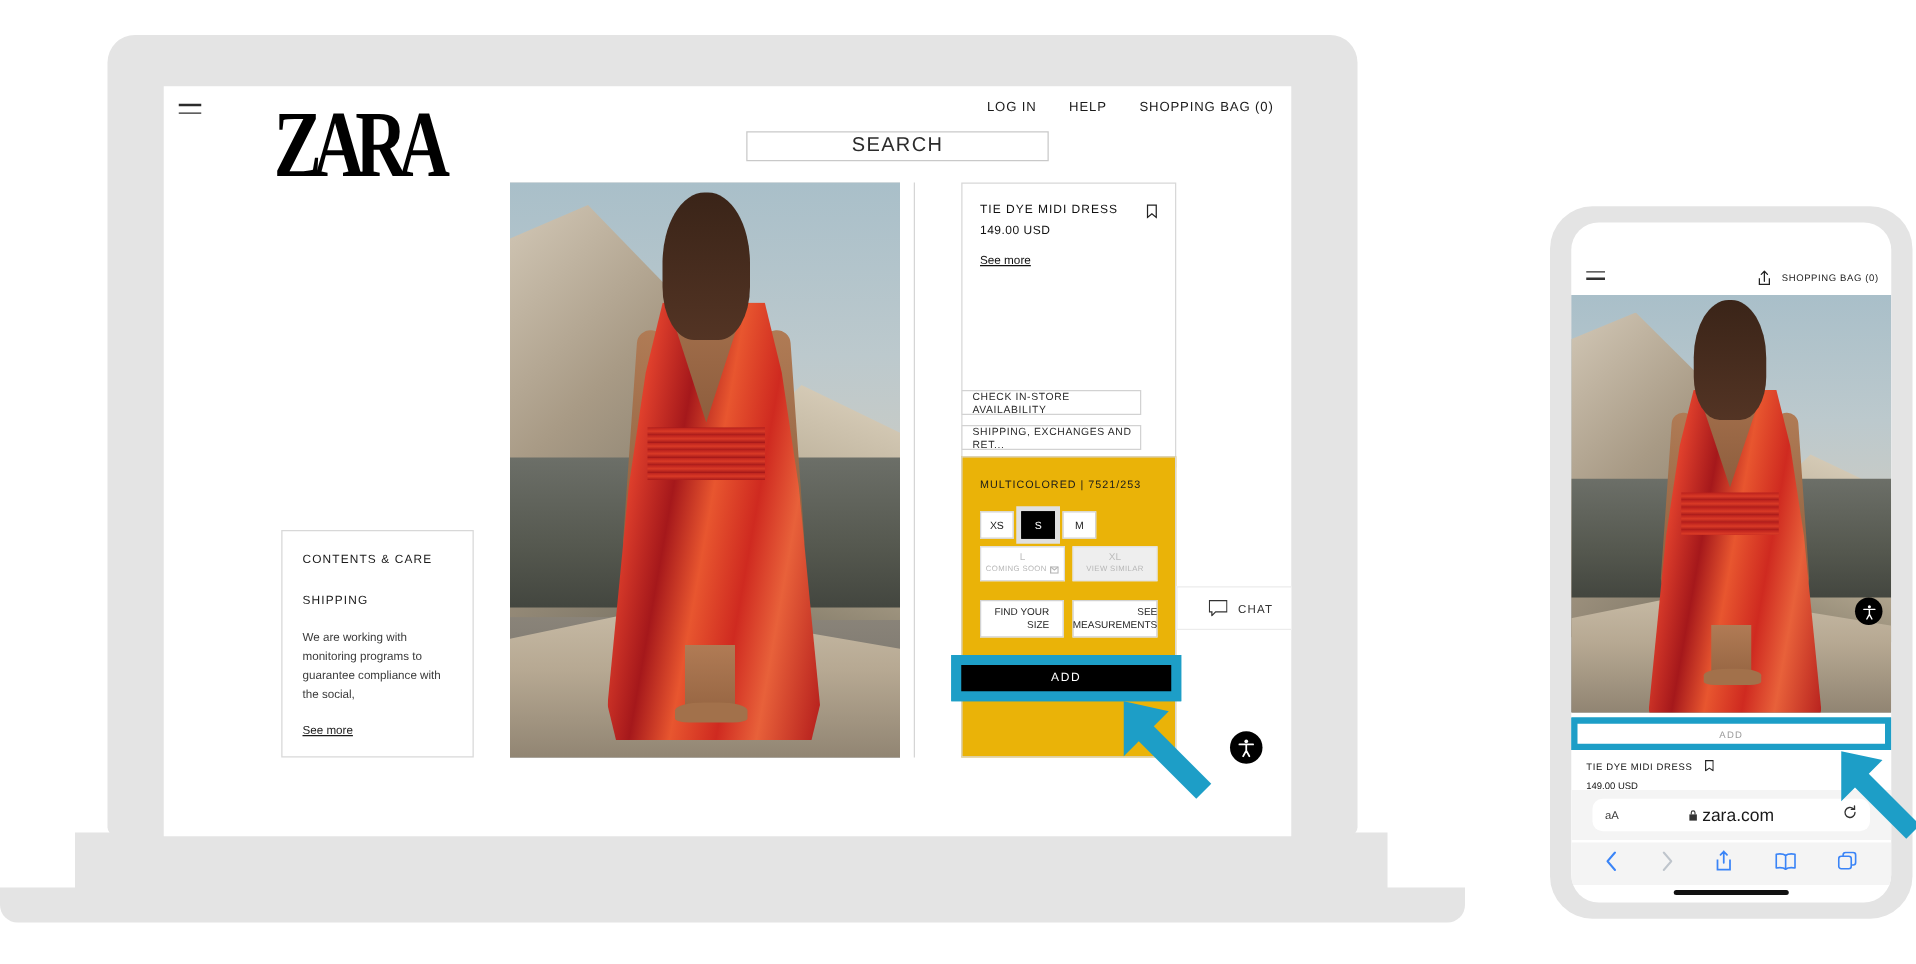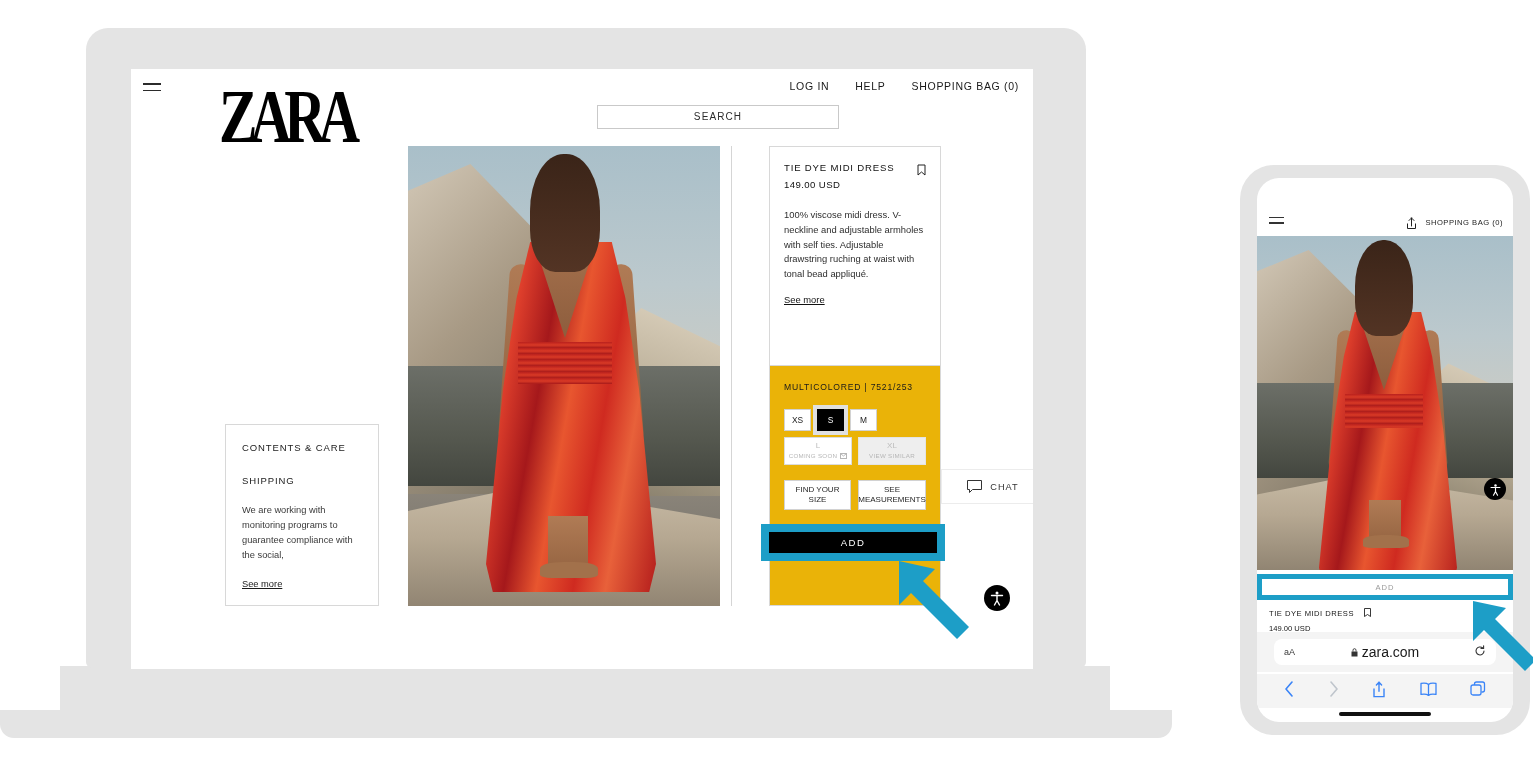--- a/index.html
+++ b/index.html
@@ -45,21 +45,21 @@
   .top-links a{
     font-size:10.5px; color:#1a1a1a; letter-spacing:0.7px;
     text-decoration:none; cursor:pointer; white-space:nowrap;
   }
   .search-box{
     position:absolute; left:466px; top:36px; width:242px; height:24px;
     border:1px solid #c9c9c9; background:#fff; cursor:text;
   }
   .search-box span{
     display:block; text-align:center; line-height:22px;
-    font-size:10px; color:#2b2b2b; letter-spacing:1.1px;
+    font-size:16px; color:#2b2b2b; letter-spacing:1.1px;
   }
 
   
   .care-card{
     position:absolute; left:94px; top:355px; width:154px; height:182px;
     border:1px solid #d8d8d8; background:#fff; padding:17px 16px;
   }
   .care-title{ font-size:9.5px; letter-spacing:0.9px; color:#1a1a1a; }
   .care-sub{ font-size:9.5px; letter-spacing:0.9px; color:#1a1a1a; margin-top:22px; }
   .care-body{ font-size:9.3px; line-height:15px; color:#3a3a3a; margin-top:17px; }
@@ -148,21 +148,21 @@
     display:flex; flex-direction:column; align-items:center; justify-content:center;
     cursor:pointer; line-height:10px;
   }
   .size-wide.muted{ background:#eeeeee; border-color:#e4e4e4;text-align:right; }
   .sw-top{ font-size:8px; color:#bdbdbd; }
   .sw-bot{ font-size:6.2px; color:#b6b6b6; letter-spacing:0.3px; display:flex; gap:3px; align-items:center; }
   .helper-row{ display:flex; gap:7px; margin-top:15px; }
   .helper-btn{
     width:68px; height:30px; border:1px solid #d2d2d2; background:#fff;
     font-size:8px; color:#1f1f1f; display:flex; align-items:center;
-    justify-content:center; text-align:center; line-height:10px; cursor:pointer;
+    justify-content:center; text-align:right; line-height:10px; cursor:pointer;
   }
 
   
   .add-highlight{
     position:absolute; left:630px; top:455px; width:184px; height:37px;
     border:4px solid #1d9ec7; background:#1d9ec7;
   }
   .add-btn{
     position:absolute; left:4px; top:4px; right:4px; bottom:4px;
     background:#000; color:#fff; display:flex; align-items:center; justify-content:center;
@@ -305,24 +305,27 @@
     <div class="col-divider"></div>
 
     <div class="info-card">
       <div class="prod-name">TIE DYE MIDI DRESS</div>
       <div class="prod-price">149.00 USD</div>
       <div class="bookmark-ico">
         <svg width="9" height="12" viewBox="0 0 9 12">
             <path d="M1 1h7v10L4.5 8 1 11z" fill="none" stroke="#222" stroke-width="1"></path>
           </svg>
       </div>
-      <div class="prod-desc">100% viscose midi dress. V-neckline and adjustable armholes with self ties. Adjustable drawstring ruching at waist with tonal bead appliqué.</div>
       <div class="see-more">See more</div>
     </div>
 
+    <div class="avail-wrap">
+      <div class="ghost-btn">CHECK IN-STORE AVAILABILITY</div>
+      <div class="ghost-btn">SHIPPING, EXCHANGES AND RET...</div>
+    </div>
 
     <div class="size-card">
       <div class="color-line">MULTICOLORED | 7521/253</div>
       <div class="size-row">
         <div class="size-btn">XS</div>
         <div class="size-btn selected">S</div>
         <div class="size-btn">M</div>
       </div>
       <div class="size-row2">
         <div class="size-wide">

